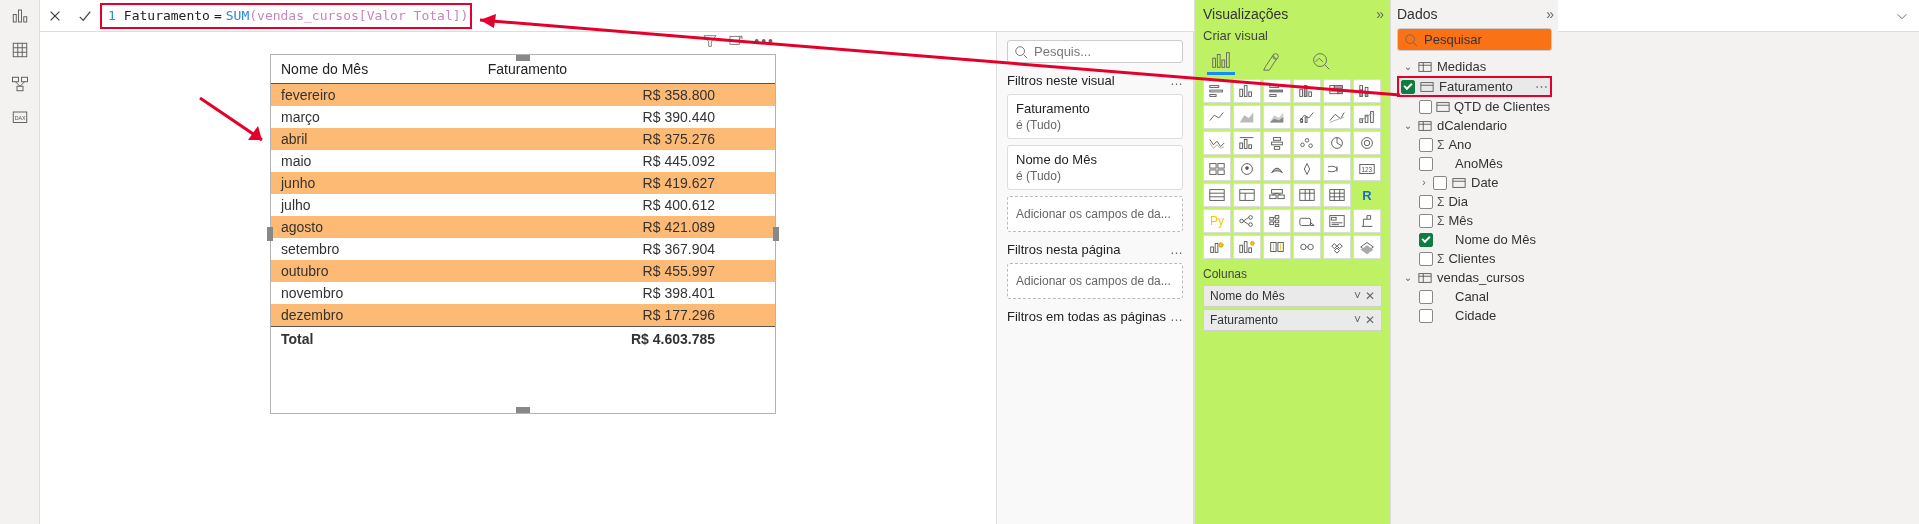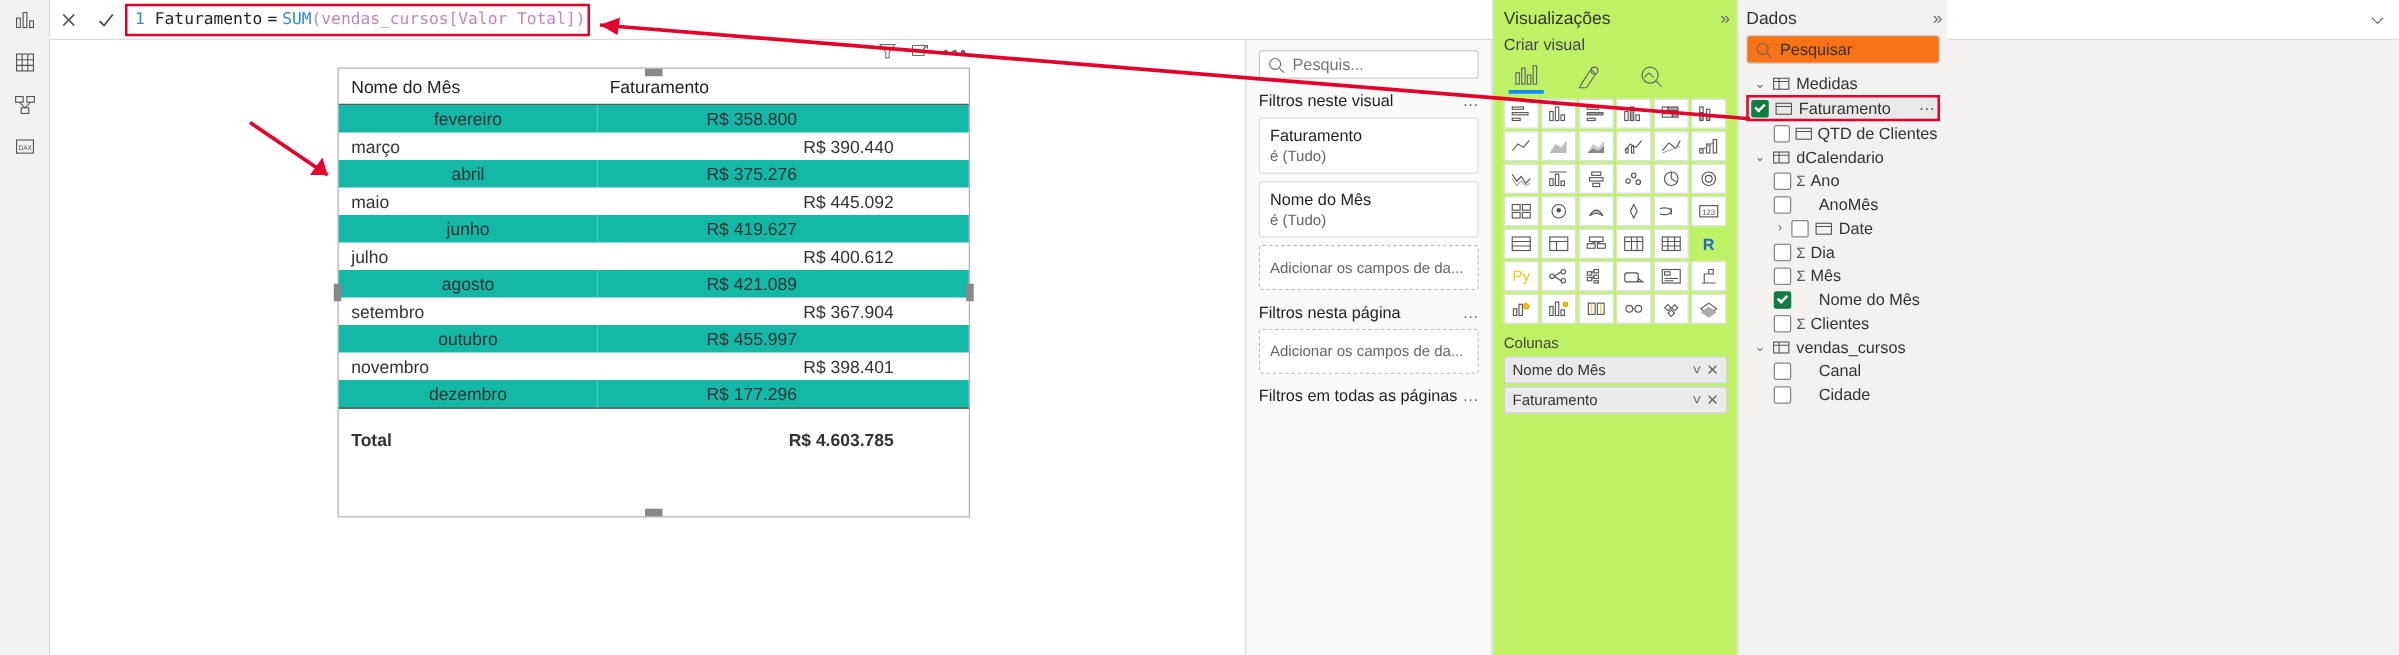--- a/index.html
+++ b/index.html
@@ -33,22 +33,22 @@
 .viz-handles .h.r { right: -4px; top: 50%; transform: translateY(-50%); }
 .viz-header-icons { position: absolute; top: -22px; right: 0; display: flex; gap: 10px; color: #666; }
 .viz-header-icons svg { width: 16px; height: 16px; stroke: #666; fill: none; stroke-width: 1.2; }
 .viz-header-icons .dots { letter-spacing: 2px; font-size: 14px; }
 
 .tbl { width: 100%; border-collapse: collapse; font-size: 14px; }
 .tbl th { text-align: left; font-weight: 400; padding: 6px 10px 6px 10px; border-bottom: 1px solid #555; color: #222; }
 .tbl th:nth-child(2) { text-align: left; }
 .tbl td { padding: 3px 10px; }
 .tbl td:nth-child(2) { text-align: right; padding-right: 60px; }
-.tbl tr.even td { background: #14b8a6; text-align: center; }
-.tbl tr.total td { font-weight: 700; border-top: 1px solid #555; padding-top: 17px; }
+.tbl tr.even td { background: #fdba74; }
+.tbl tr.total td { font-weight: 700; border-top: 1px solid #555; padding-top: 4px; }
 
 
 .filters-pane { position: absolute; left: 996px; top: 32px; width: 198px; height: 492px; background: #f9f9f9; border-left: 1px solid #ddd; border-right: 1px solid #ddd; padding: 8px 10px; overflow: hidden; }
 .filters-pane .search { display: flex; align-items: center; background: #fff; border: 1px solid #ccc; border-radius: 3px; padding: 3px 6px; margin-bottom: 10px; }
 .filters-pane .search svg { width: 14px; height: 14px; stroke: #666; fill: none; margin-right: 6px; }
 .filters-pane .search span { color: #777; }
 .filters-pane .sec-title { display: flex; justify-content: space-between; align-items: center; font-size: 13px; color: #222; margin: 6px 0 6px; }
 .filters-pane .sec-title .dots { color: #666; }
 .filters-pane .fcard { background: #fff; border: 1px solid #ddd; border-radius: 3px; padding: 6px 8px; margin-bottom: 6px; }
 .filters-pane .fcard .fname { font-size: 13px; color: #222; }

